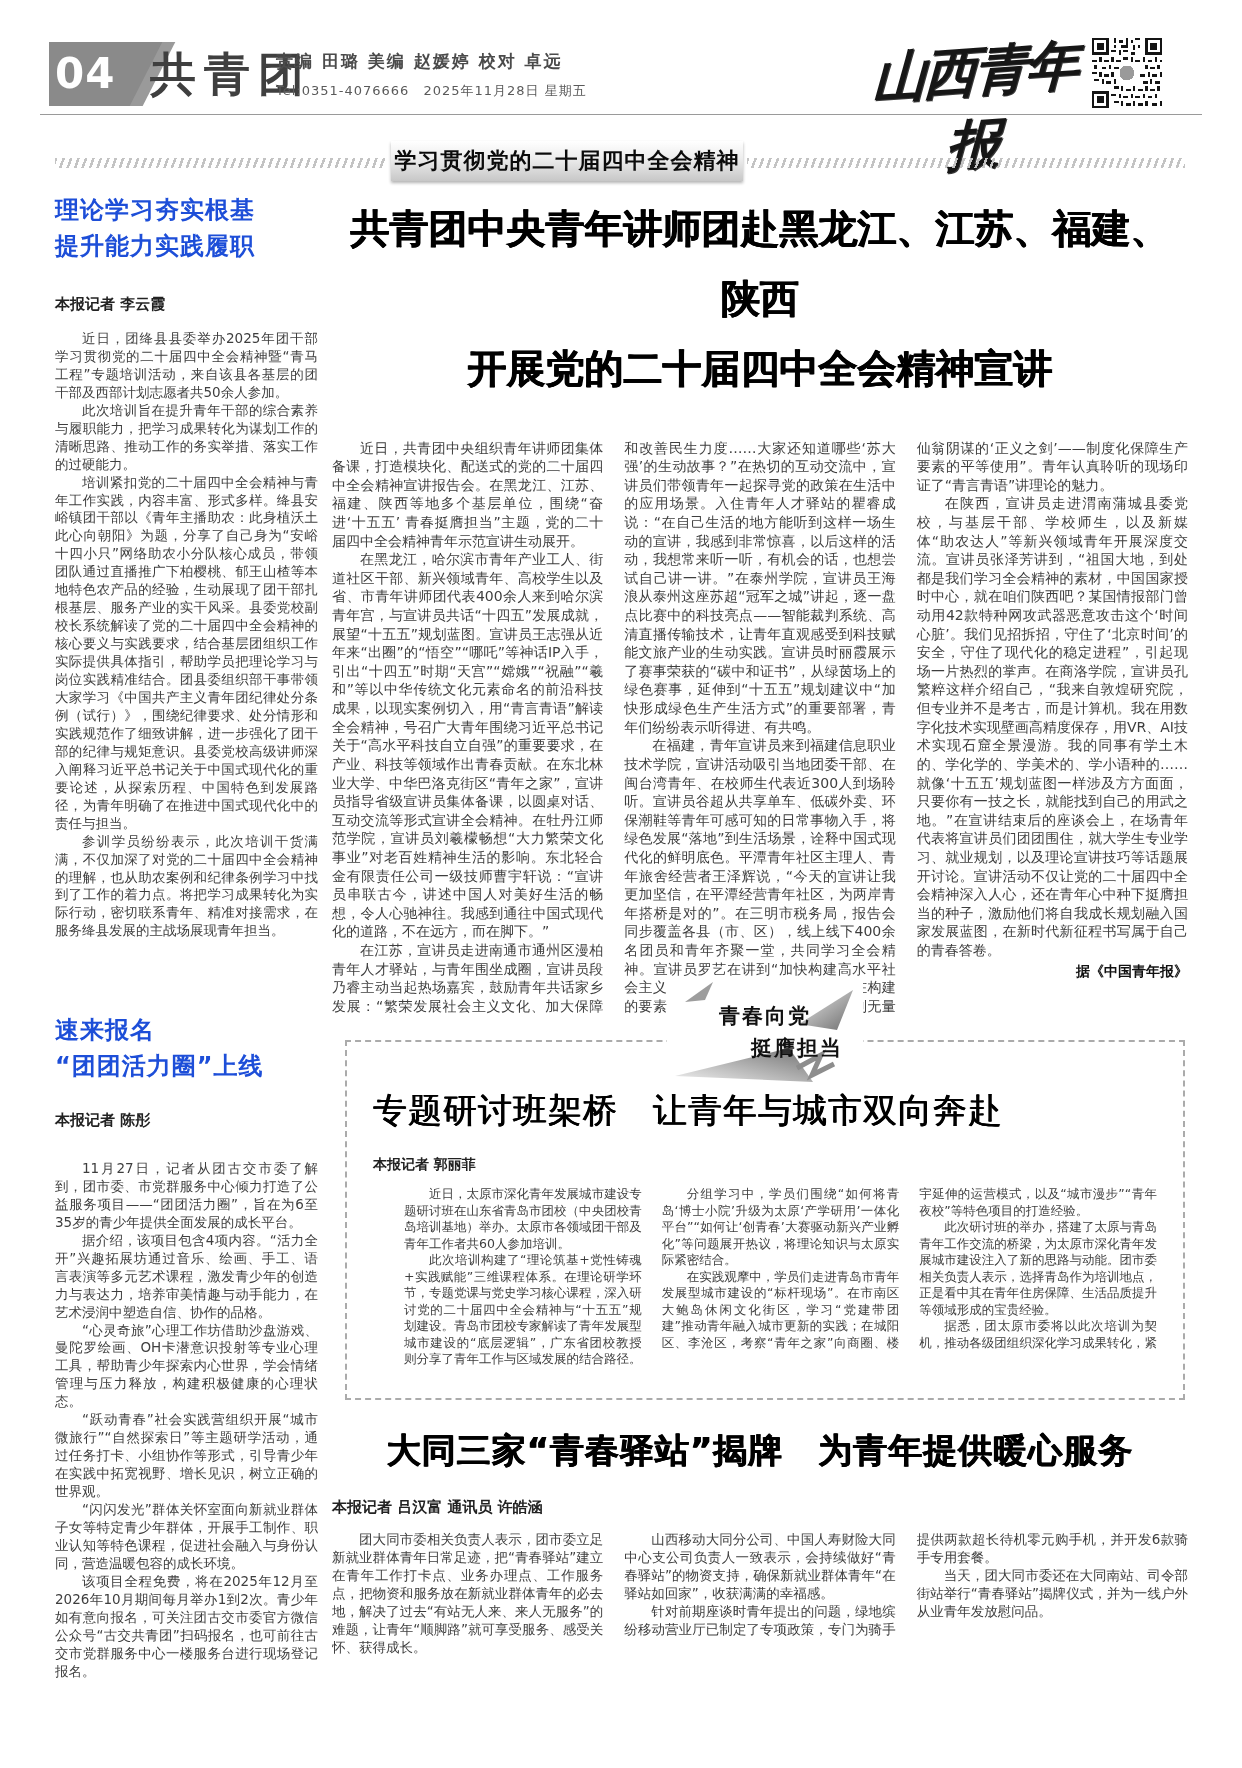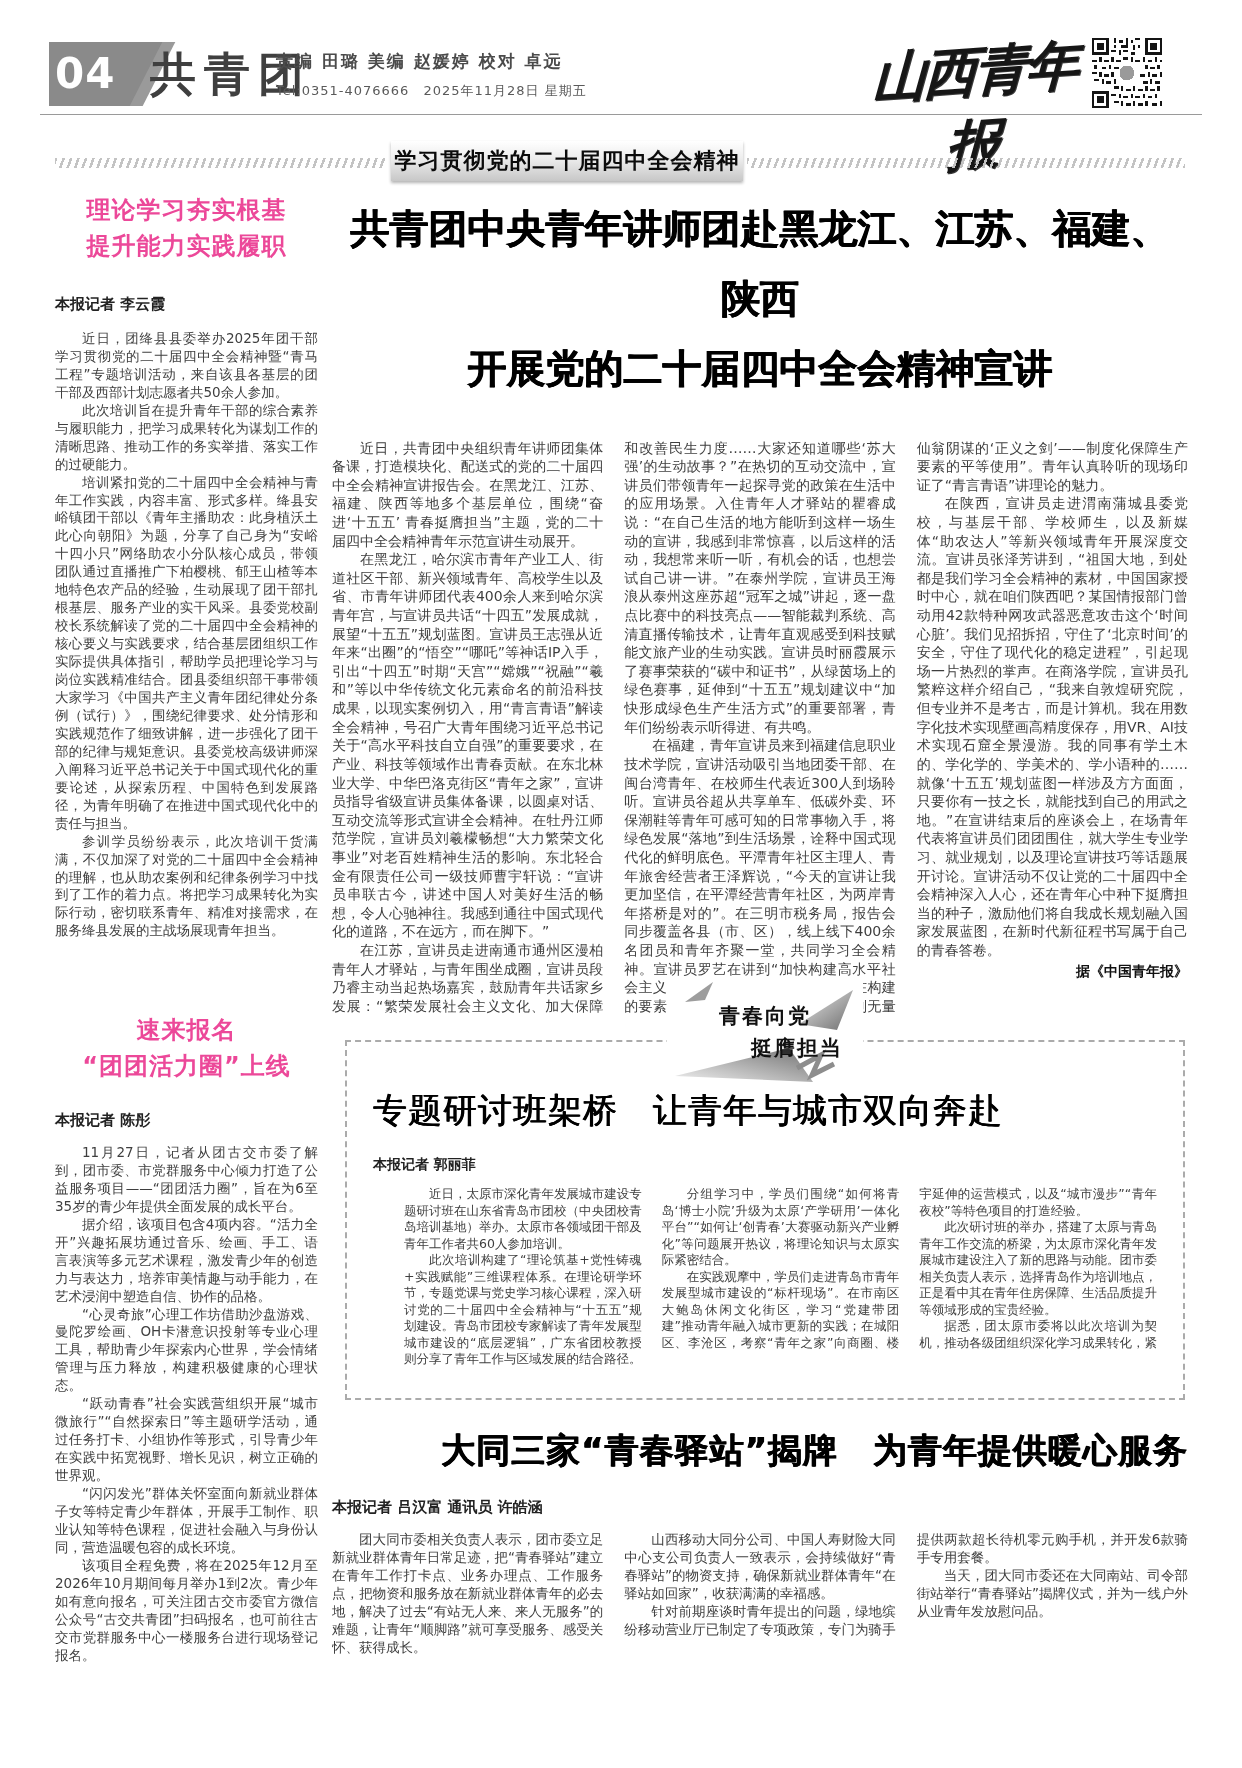--- a/index.html
+++ b/index.html
@@ -39,56 +39,56 @@
   .hatch.left{left:55px;width:330px;}
   .hatch.right{left:747px;width:438px;}
   .banner-box{
     position:absolute;left:391px;top:141px;width:352px;height:40px;
     background:linear-gradient(180deg,#ffffff 0%,#ececec 45%,#c7c7c7 100%);
     box-shadow:0 2px 3px rgba(0,0,0,.3);
     display:flex;align-items:center;justify-content:center;
     font-size:22px;font-weight:800;color:#0b0b0b;letter-spacing:1px;
   }
   
-  .small-title{font-size:24px;line-height:1.52;font-weight:800;color:#ec4899;text-align:center;letter-spacing:1px;}
+  .small-title{font-size:24px;line-height:1.52;font-weight:800;color:#1d4ed8;text-align:left;letter-spacing:1px;}
   .byline{font-size:15px;font-weight:700;color:#222;}
   .body-text{font-size:13.5px;line-height:1.33;text-align:justify;color:#3e3e3e;overflow:hidden;}
   .body-text p{margin:0;text-indent:2em;}
   
   .art-left-top{position:absolute;left:55px;top:192px;width:263px;}
   .art-left-top .byline{margin-top:30px;}
   .art-left-top .body-text{margin-top:16px;height:648px;}
   
   .art-main{position:absolute;left:332px;top:194px;width:856px;}
   .main-headline{
     text-align:center;font-weight:900;color:#000;font-size:39px;line-height:1.8;
     text-shadow:0.6px 0 currentColor,-0.6px 0 currentColor;letter-spacing:0px;
   }
   .art-main .main-body{margin-top:34px;height:606px;column-count:3;column-gap:21px;font-size:14px;}
   .attribution{text-align:right;font-weight:800;color:#111;text-indent:0 !important;margin-top:2px !important;}
   
   .art-left-bottom{position:absolute;left:55px;top:1012px;width:263px;}
   .art-left-bottom .byline{margin-top:26px;}
-  .art-left-bottom .body-text{margin-top:14px;height:580px;}
+  .art-left-bottom .body-text{margin-top:30px;height:580px;}
   
   .art-boxed{
     position:absolute;left:345px;top:1040px;width:840px;box-sizing:border-box;
     border:2px dashed #ababab;padding:32px 26px 16px;
   }
   .badge{position:absolute;left:50%;top:-64px;transform:translateX(-50%);width:196px;height:112px;background:#fff;}
   .badge svg{position:absolute;left:0;top:0;}
   .badge .b1{position:absolute;left:52px;top:24px;font-size:21px;font-weight:800;color:#111;letter-spacing:2px;}
   .badge .b2{position:absolute;left:84px;top:56px;font-size:21px;font-weight:800;color:#111;letter-spacing:2px;}
   .boxed-title{font-size:34px;font-weight:400;color:#000;text-align:left;letter-spacing:1px;
     text-shadow:0.5px 0 currentColor,-0.5px 0 currentColor;margin-top:14px;}
   .art-boxed .byline{margin-top:22px;font-size:14px;}
   .art-boxed .body-text{margin-top:12px;height:196px;column-count:3;column-gap:20px;font-size:12.5px;line-height:1.32;margin-left:31px;}
   
   .art-bottom{position:absolute;left:332px;top:1428px;width:856px;}
-  .bottom-title{font-size:34px;font-weight:900;color:#000;text-align:right;letter-spacing:1px;
+  .bottom-title{font-size:34px;font-weight:900;color:#000;text-align:center;letter-spacing:1px;
     text-shadow:0.5px 0 currentColor,-0.5px 0 currentColor;}
   .art-bottom .byline{margin-top:24px;}
   .art-bottom .body-text{margin-top:14px;height:215px;column-count:3;column-gap:21px;}
 </style>
 </head>
 <body>
 
 <div class="page">
 
   <div class="pn-box">

